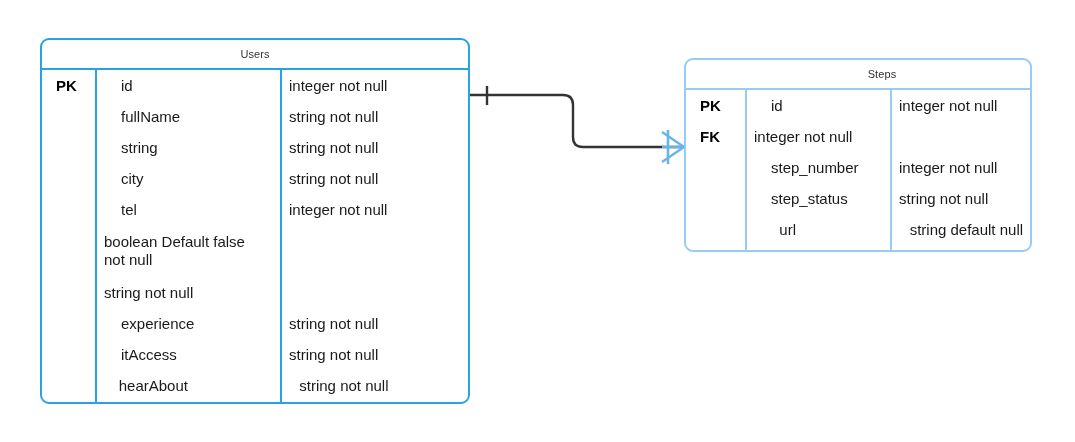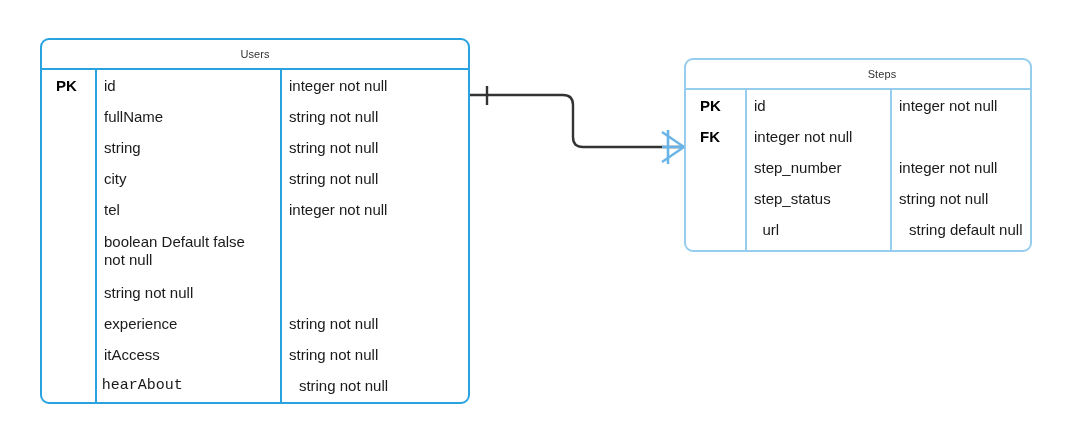--- a/index.html
+++ b/index.html
@@ -65,21 +65,21 @@
     white-space: pre-line;
     overflow: hidden;
   }
   .cell-key {
     justify-content: flex-start;
     font-weight: bold;
     color: #000000;
     padding-left: 14px;
   }
   .cell-name {
-    padding-left: 9px;
+    padding-left: 26px;
   }
   .cell-type {
     padding-left: 9px;
   }
 
   
   .vline {
     position: absolute;
     top: 0;
     bottom: 0;
@@ -185,21 +185,21 @@
       </div>
 
       <div class="row" style="height:31px;">
         <div class="cell cell-key" style="width:53px;"></div>
         <div class="cell cell-name" style="width:185px;">itAccess</div>
         <div class="cell cell-type" style="width:188px;">string not null</div>
       </div>
 
       <div class="row" style="height:31px;">
         <div class="cell cell-key" style="width:53px;"></div>
-        <div class="cell cell-name" style="width:208px;font-family:Liberation Mono, monospace;">hearAbout</div>
+        <div class="cell cell-name" style="width:208px;">hearAbout</div>
         <div class="cell cell-type" style="width:188px;">string not null</div>
       </div>
     </div>
   </div>
 
   <div class="entity" id="steps-entity" style="border-color: rgb(150, 205, 238);">
     <div class="entity-title">Steps</div>
     <div class="hline" style="top:28px;background:#96cdee;"></div>
 
     <div class="entity-body">

